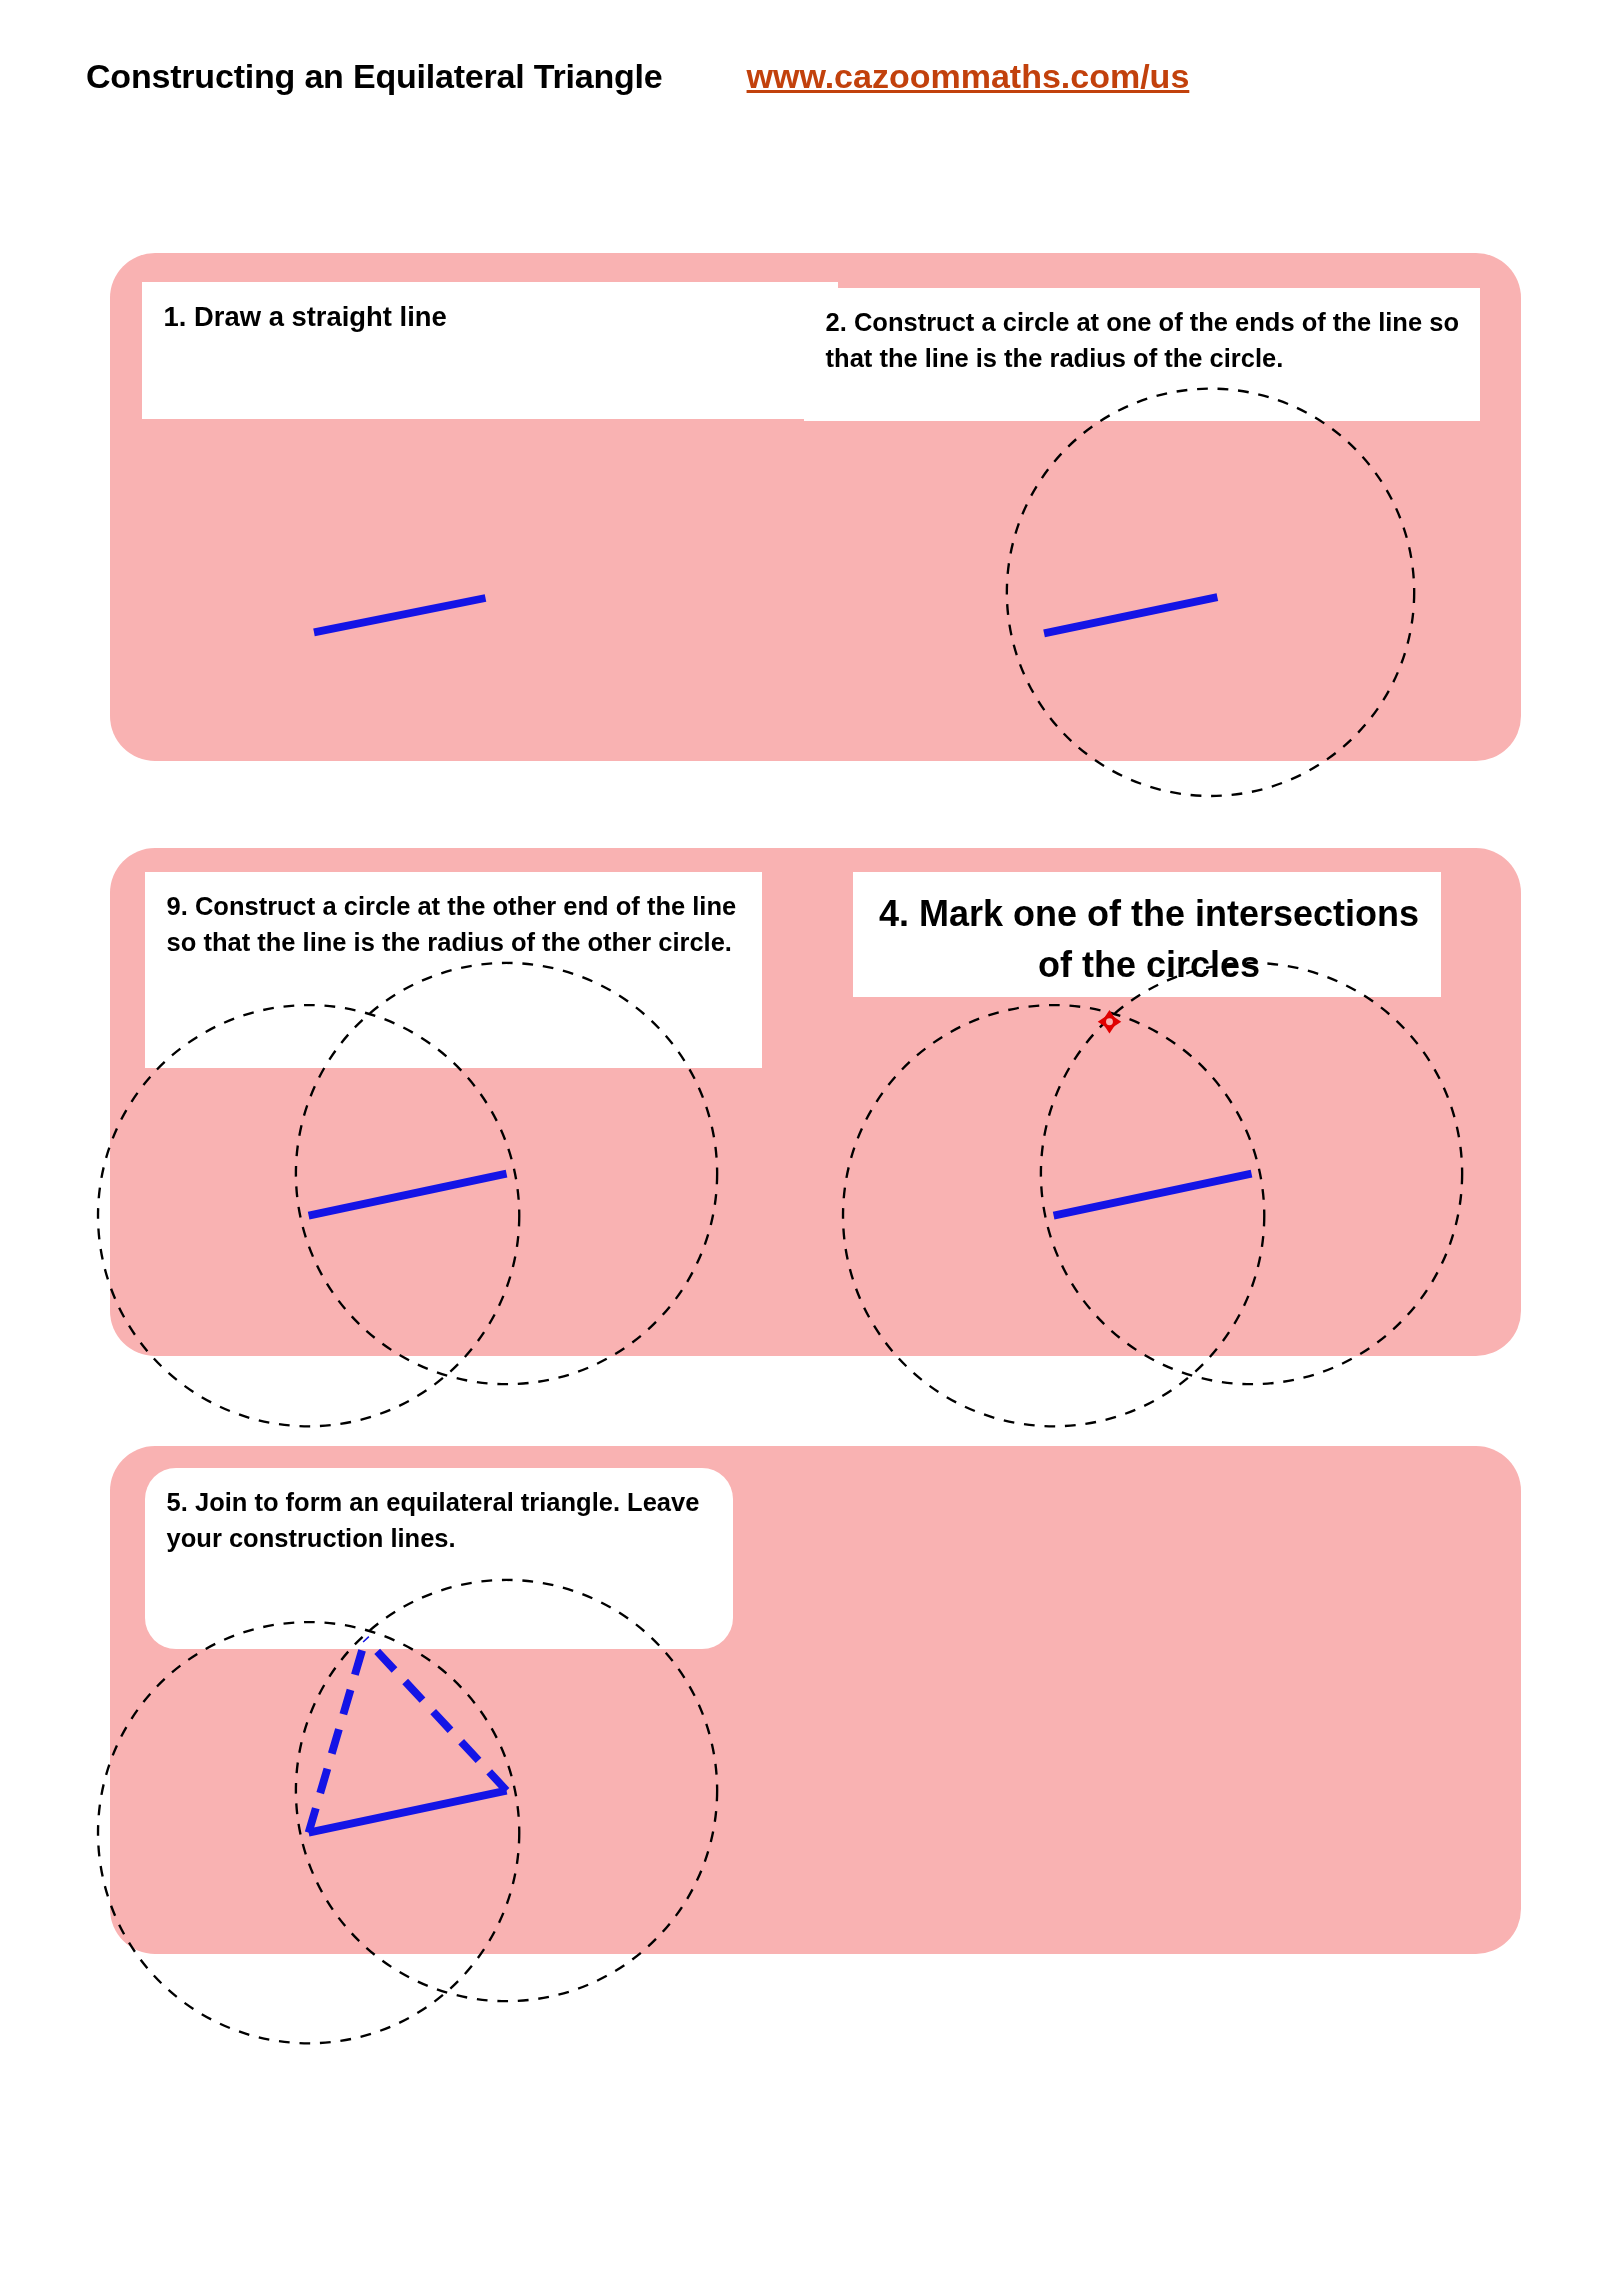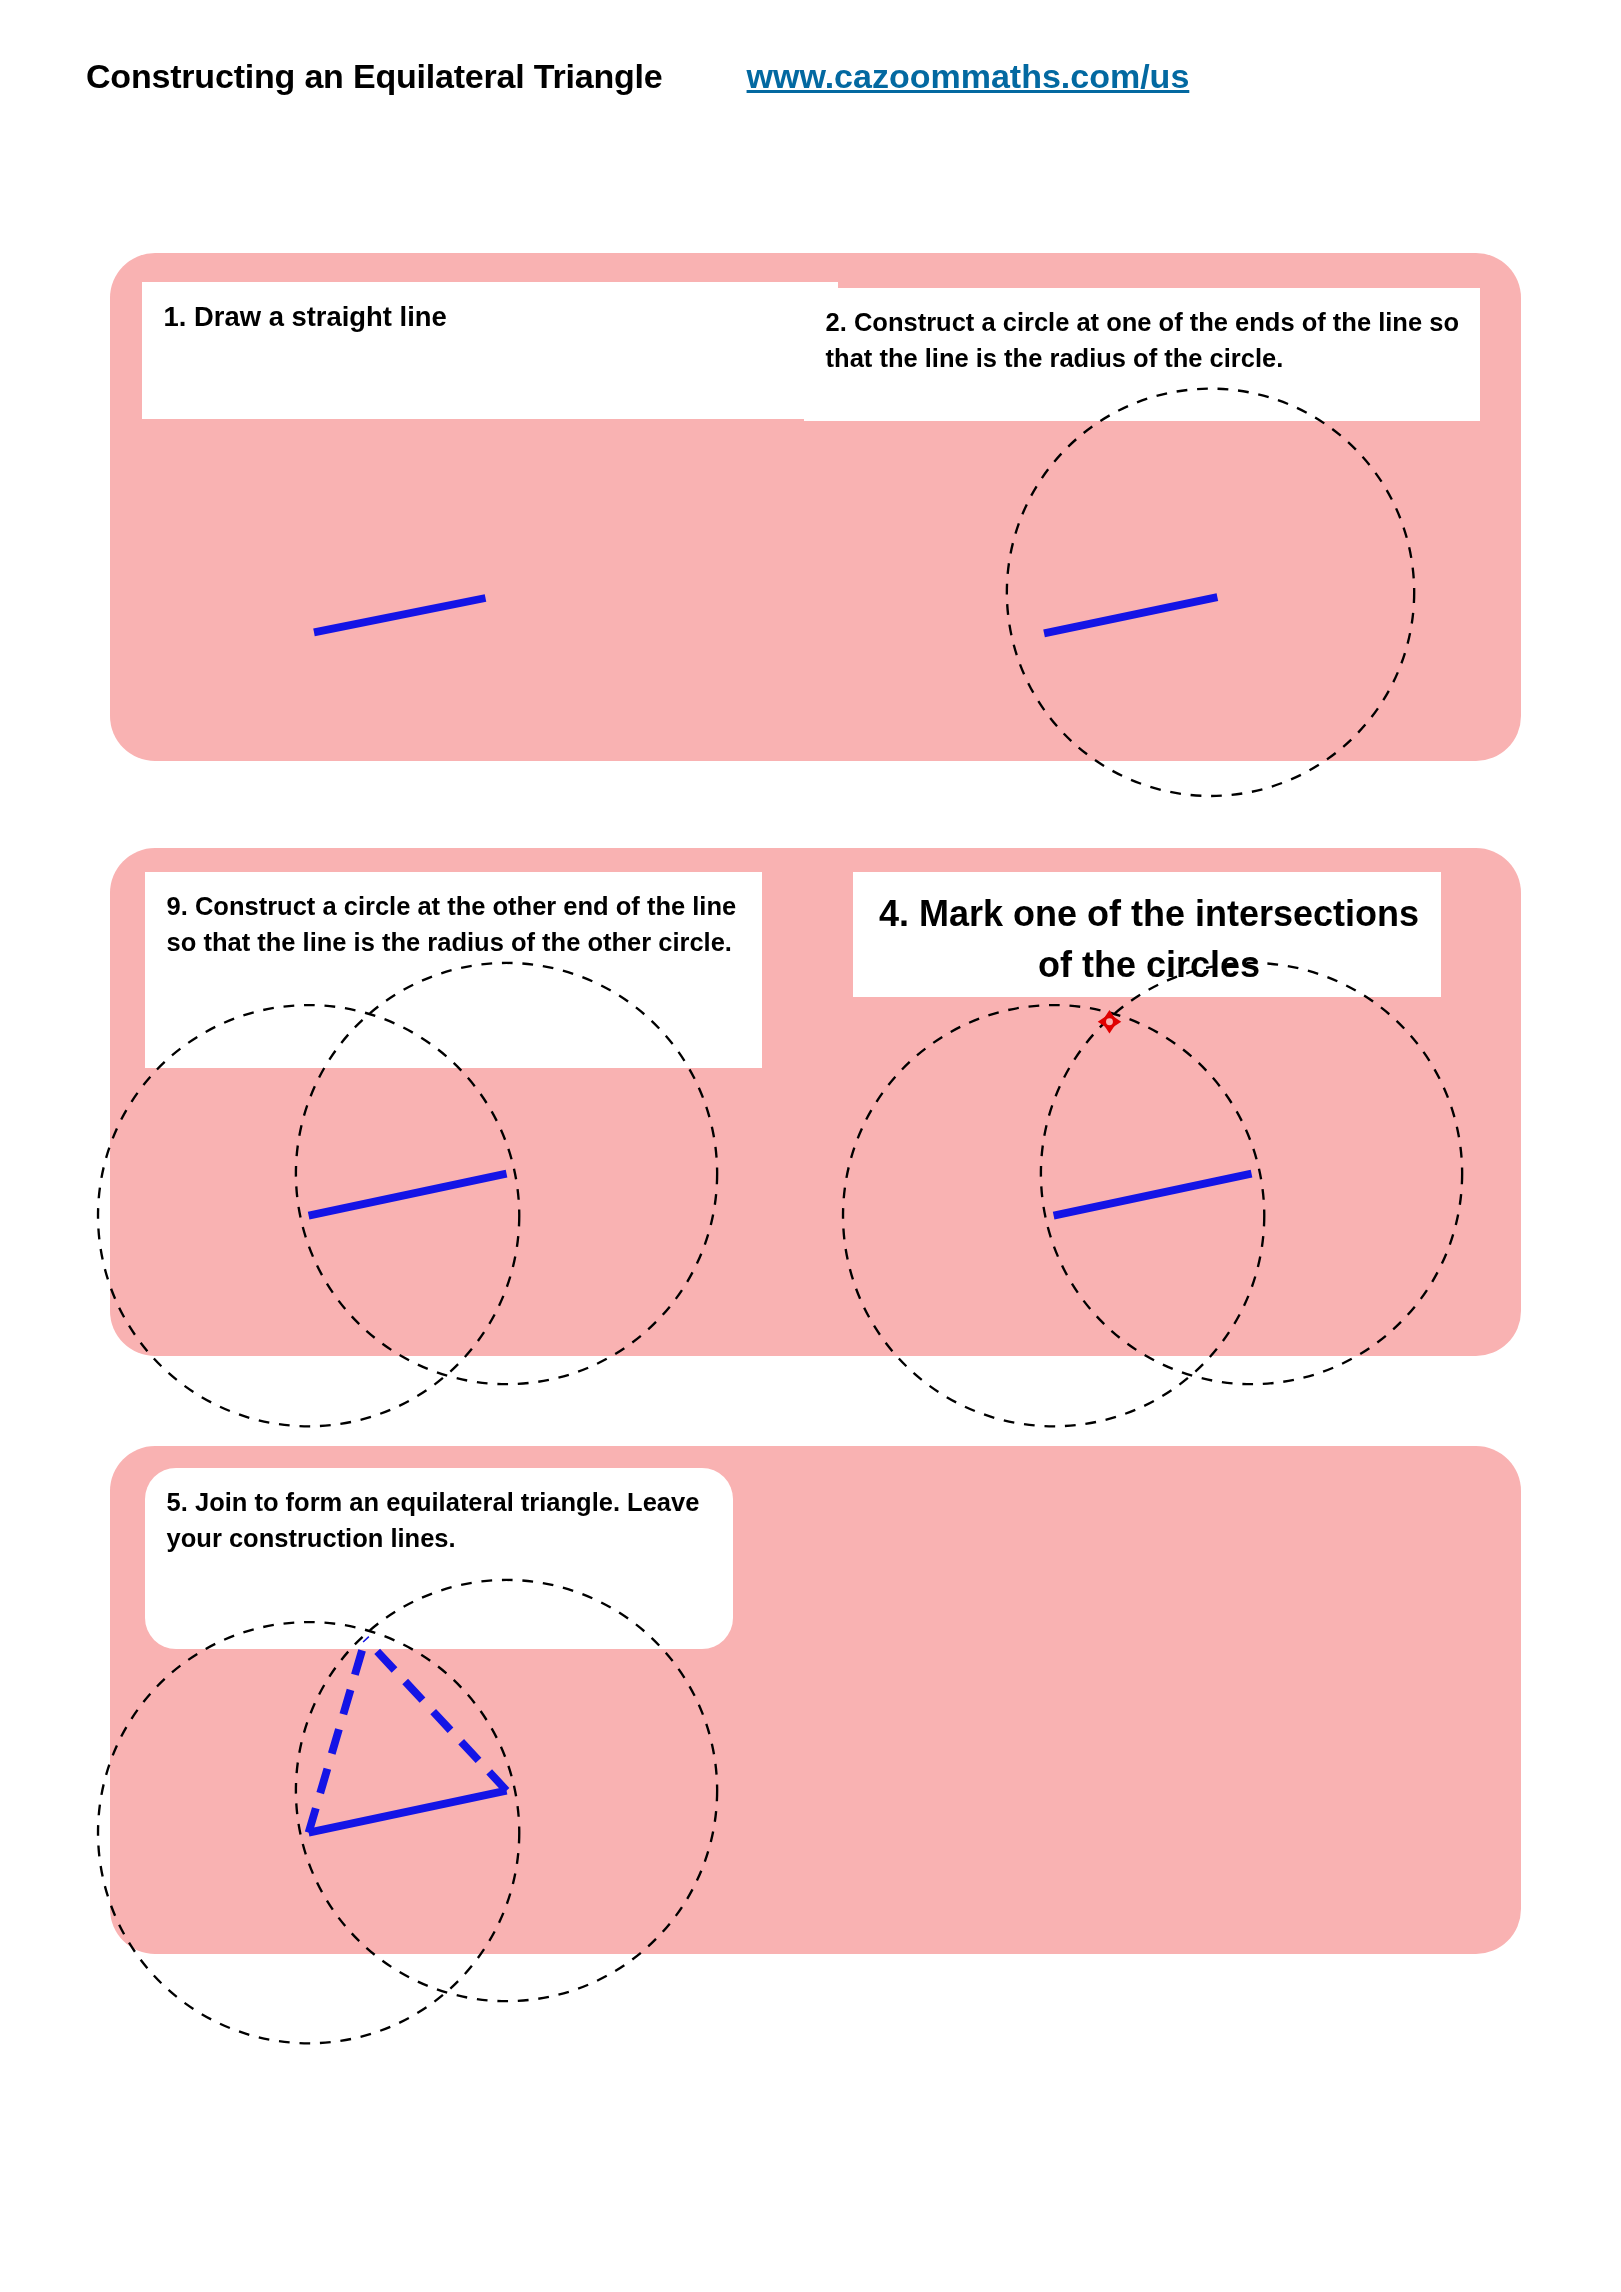--- a/index.html
+++ b/index.html
@@ -34,21 +34,21 @@
   .header-title {
     font-size: 34px;
     font-weight: bold;
     color: #000000;
     letter-spacing: -0.2px;
     white-space: nowrap;
   }
   .header-link {
     font-size: 34px;
     font-weight: bold;
-    color: #0369a1;
+    color: #c2410c;
     text-decoration: underline;
     white-space: nowrap;
   }
 
   
   .panel {
     position: absolute;
     background: #f9b2b2;
     border-radius: 45px;
   }

